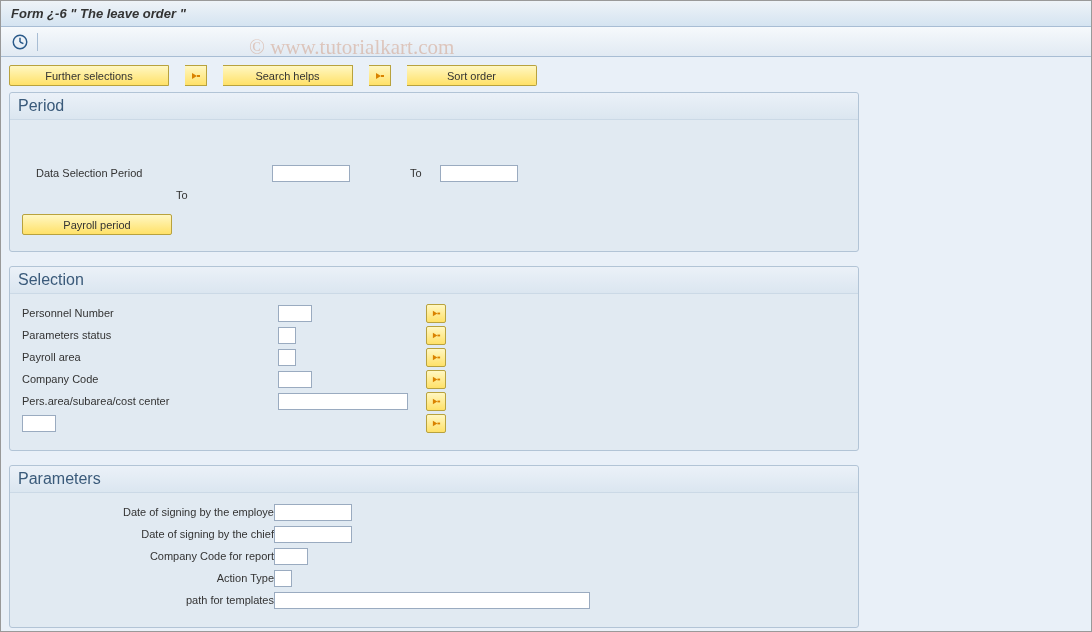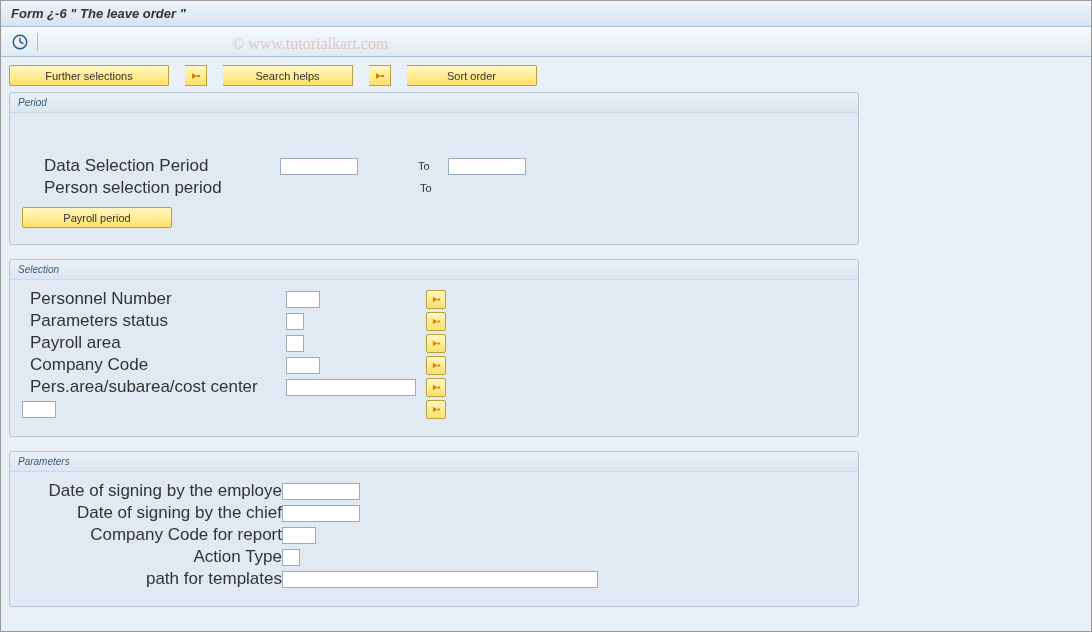--- a/index.html
+++ b/index.html
@@ -45,23 +45,23 @@
       color: #2a5a8a;
     }
     .toolbar-sep {
       width: 1px;
       height: 18px;
       background: #a8bdd4;
       margin: 0 2px;
     }
     .watermark {
       position: absolute;
-      left: 232px;
+      left: 249px;
       top: 35px;
-      font-size: 16px;
+      font-size: 21px;
       color: rgba(200, 120, 80, 0.35);
       font-family: Georgia, serif;
       pointer-events: none;
     }
     .content {
       padding: 8px;
       background: #e9f0f8;
       height: calc(100% - 56px);
       overflow: auto;
     }
@@ -92,42 +92,40 @@
 
     .group {
       background: #e1eaf2;
       border: 1px solid #b2c4d6;
       border-radius: 3px;
       margin-bottom: 14px;
       padding: 0 0 8px 0;
       width: 850px;
     }
     .group-title {
-      font-size: 10px;
+      font-size: 16px;
       color: #3a5a7a;
       padding: 4px 8px;
       border-bottom: 1px solid #cbd9e6;
       background: linear-gradient(to bottom, #ebf1f8, #dbe6f0);
       border-radius: 3px 3px 0 0;
-      font-style: italic;
     }
     .group-body {
       padding: 8px 12px;
     }
     .row {
       display: flex;
       align-items: center;
       height: 22px;
       gap: 0;
     }
     .label {
       width: 250px;
       color: #333;
-      font-size: 17px;
-      margin-left: 8px;
+      font-size: 11px;
     }
     input.field {
       height: 17px;
       border: 1px solid #9aabc0;
       background: #fff;
       font-size: 11px;
       padding: 0 2px;
     }
     .w80 { width: 78px; }
     .w40 { width: 34px; }
@@ -211,21 +209,20 @@
       <div class="row">
         <div style="width:14px;"></div>
         <div class="label" style="width:236px;">Data Selection Period</div>
         <input class="field w80" value="" style="">
         <div style="width:60px;"></div>
         <div class="to-label">To</div>
         <input class="field w80" value="" style="">
       </div>
       <div class="row">
         <div style="width:14px;"></div>
-        <div class="label" style="width:236px;">Person selection period</div>
         <div style="width:140px;"></div>
         <div class="to-label">To</div>
       </div>
       <div class="sap-btn payroll-btn">Payroll period</div>
     </div>
   </div>
 
   <div class="group">
     <div class="group-title">Selection</div>
     <div class="group-body">

